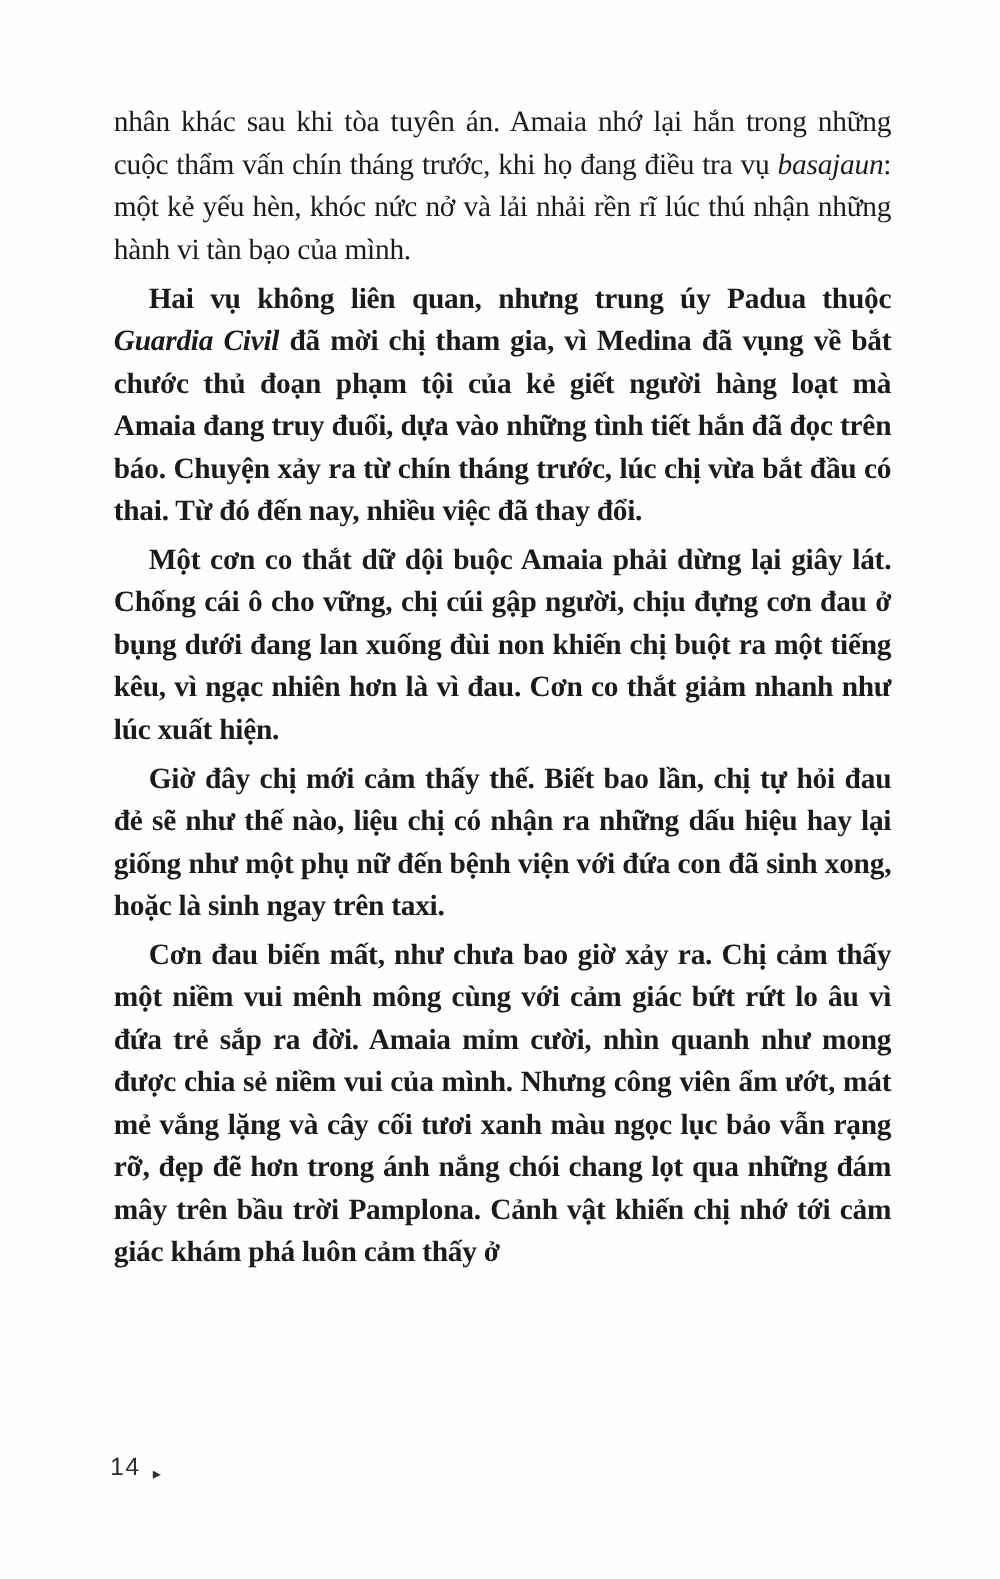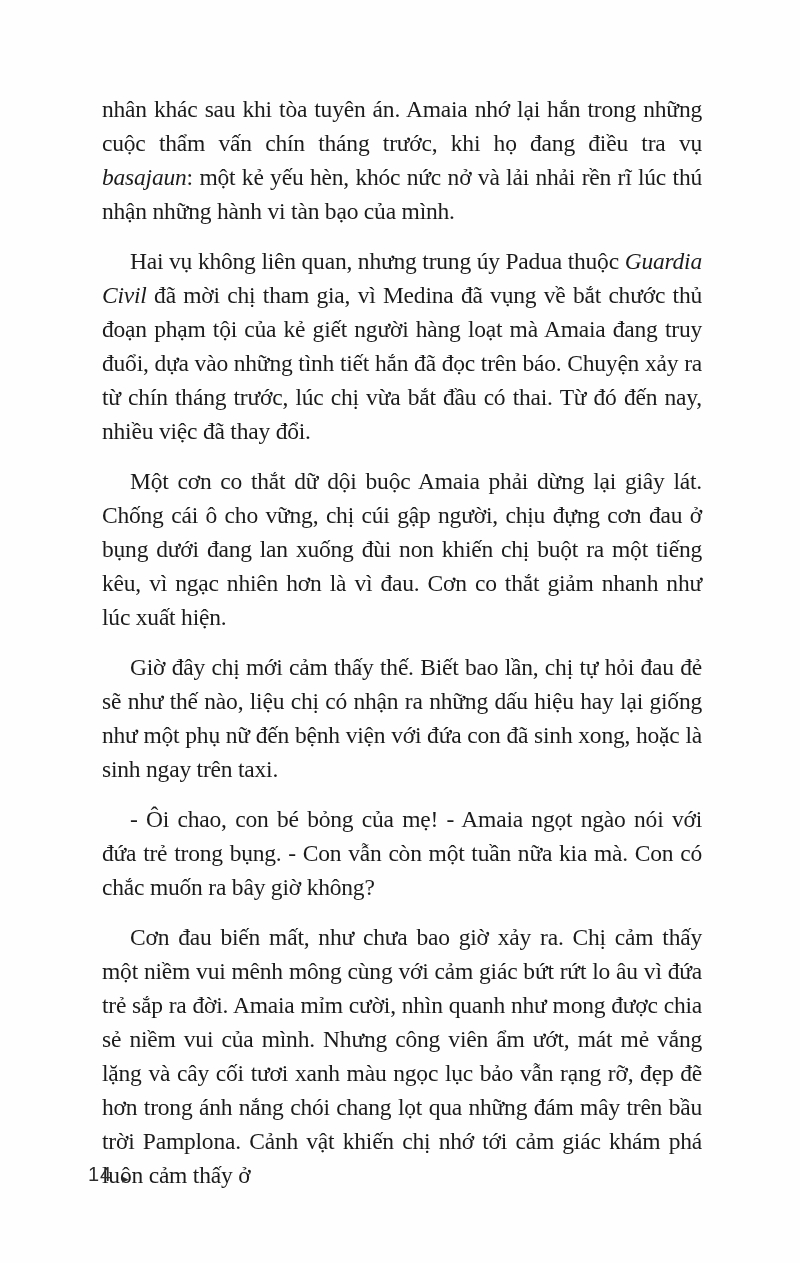--- a/index.html
+++ b/index.html
@@ -21,25 +21,26 @@
     left: 86px;
     top: 76px;
     width: 632px;
     font-size: 23.5px;
     line-height: 34px;
     text-align: justify;
     letter-spacing: -0.2px;
     hyphens: none;
   }
   .text-block p {
-    margin: 16px;
+    margin: 5px;
     padding: 0;
   }
   .text-block p.indent {
     text-indent: 28px;
+    font-weight: bold;
   }
   .seg-italic {
     font-style: italic;
   }
   .page-footer {
     position: absolute;
     left: 88px;
     top: 1163px;
     display: flex;
     align-items: flex-end;
@@ -62,21 +63,20 @@
 </head>
 <body>
 
 <div class="book-page">
 
   <div class="text-block">
       <p><span>nhân khác sau khi tòa tuyên án. Amaia nhớ lại hắn trong những cuộc thẩm vấn chín tháng trước, khi họ đang điều tra vụ </span><span class="seg-italic">basajaun</span><span>: một kẻ yếu hèn, khóc nức nở và lải nhải rền rĩ lúc thú nhận những hành vi tàn bạo của mình.</span></p>
       <p class="indent"><span>Hai vụ không liên quan, nhưng trung úy Padua thuộc </span><span class="seg-italic">Guardia Civil</span><span> đã mời chị tham gia, vì Medina đã vụng về bắt chước thủ đoạn phạm tội của kẻ giết người hàng loạt mà Amaia đang truy đuổi, dựa vào những tình tiết hắn đã đọc trên báo. Chuyện xảy ra từ chín tháng trước, lúc chị vừa bắt đầu có thai. Từ đó đến nay, nhiều việc đã thay đổi.</span></p>
       <p class="indent"><span>Một cơn co thắt dữ dội buộc Amaia phải dừng lại giây lát. Chống cái ô cho vững, chị cúi gập người, chịu đựng cơn đau ở bụng dưới đang lan xuống đùi non khiến chị buột ra một tiếng kêu, vì ngạc nhiên hơn là vì đau. Cơn co thắt giảm nhanh như lúc xuất hiện.</span></p>
       <p class="indent"><span>Giờ đây chị mới cảm thấy thế. Biết bao lần, chị tự hỏi đau đẻ sẽ như thế nào, liệu chị có nhận ra những dấu hiệu hay lại giống như một phụ nữ đến bệnh viện với đứa con đã sinh xong, hoặc là sinh ngay trên taxi.</span></p>
-      <p class="indent"><span>- Ôi chao, con bé bỏng của mẹ! - Amaia ngọt ngào nói với đứa trẻ trong bụng. - Con vẫn còn một tuần nữa kia mà. Con có chắc muốn ra bây giờ không?</span></p>
       <p class="indent"><span>Cơn đau biến mất, như chưa bao giờ xảy ra. Chị cảm thấy một niềm vui mênh mông cùng với cảm giác bứt rứt lo âu vì đứa trẻ sắp ra đời. Amaia mỉm cười, nhìn quanh như mong được chia sẻ niềm vui của mình. Nhưng công viên ẩm ướt, mát mẻ vắng lặng và cây cối tươi xanh màu ngọc lục bảo vẫn rạng rỡ, đẹp đẽ hơn trong ánh nắng chói chang lọt qua những đám mây trên bầu trời Pamplona. Cảnh vật khiến chị nhớ tới cảm giác khám phá luôn cảm thấy ở</span></p>
     </div>
 
   <div class="page-footer">
     <span class="page-number">14</span>
     <span class="footer-marker">▸</span>
   </div>
 
 </div>
 

